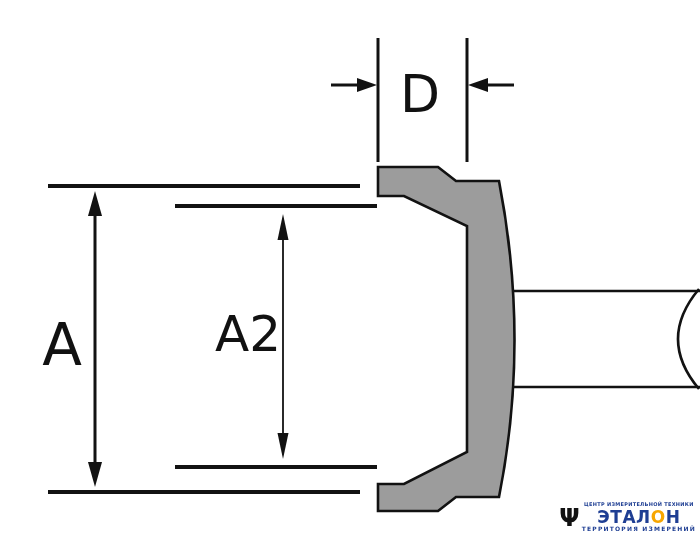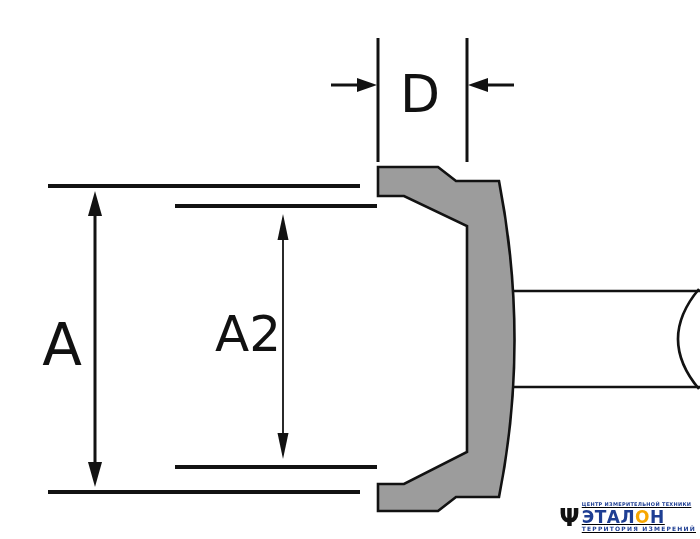--- a/index.html
+++ b/index.html
@@ -30,22 +30,22 @@
   .logo-icon {
     font-family: "DejaVu Sans", sans-serif;
     font-weight: bold;
     font-size: 24px;
     line-height: 24px;
     color: #111111;
   }
   .logo-text {
     display: flex;
     flex-direction: column;
+    align-items: center;
     line-height: 1.1;
-    text-decoration: underline;
   }
   .logo-top {
     font-size: 5px;
     font-weight: bold;
     letter-spacing: 0.3px;
     color: #1e3e93;
     white-space: nowrap;
   }
   .logo-name {
     font-size: 17px;

